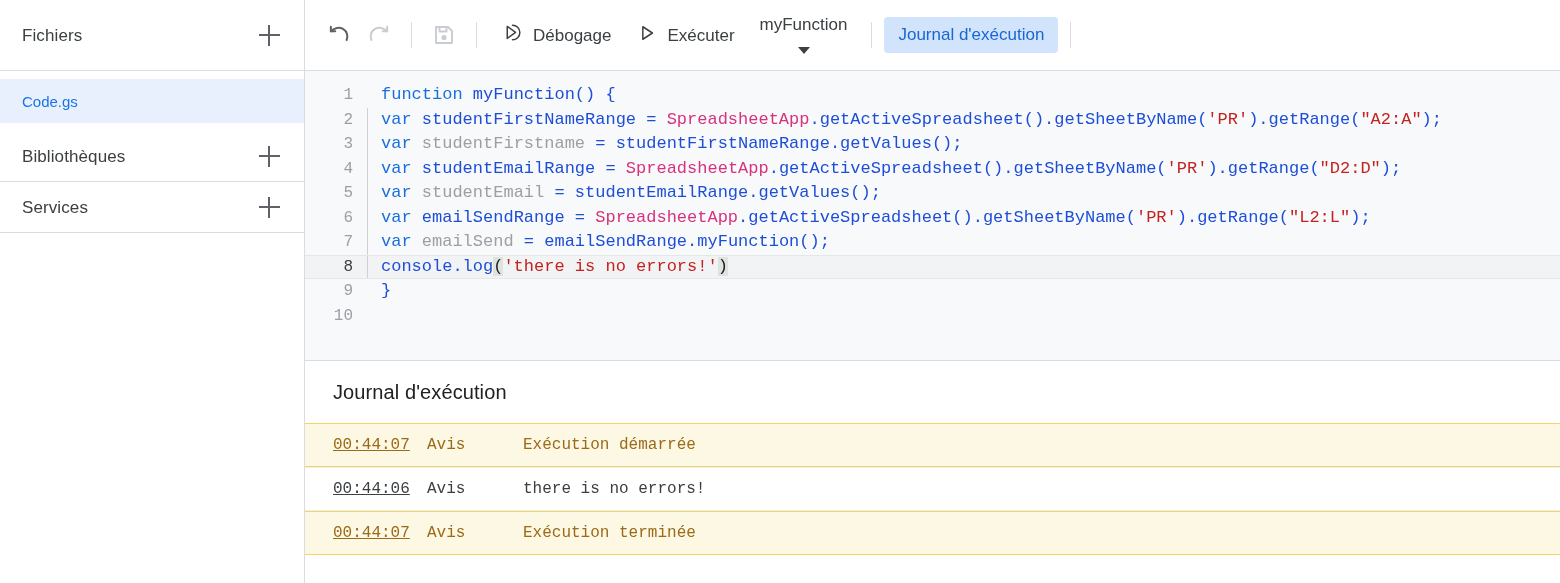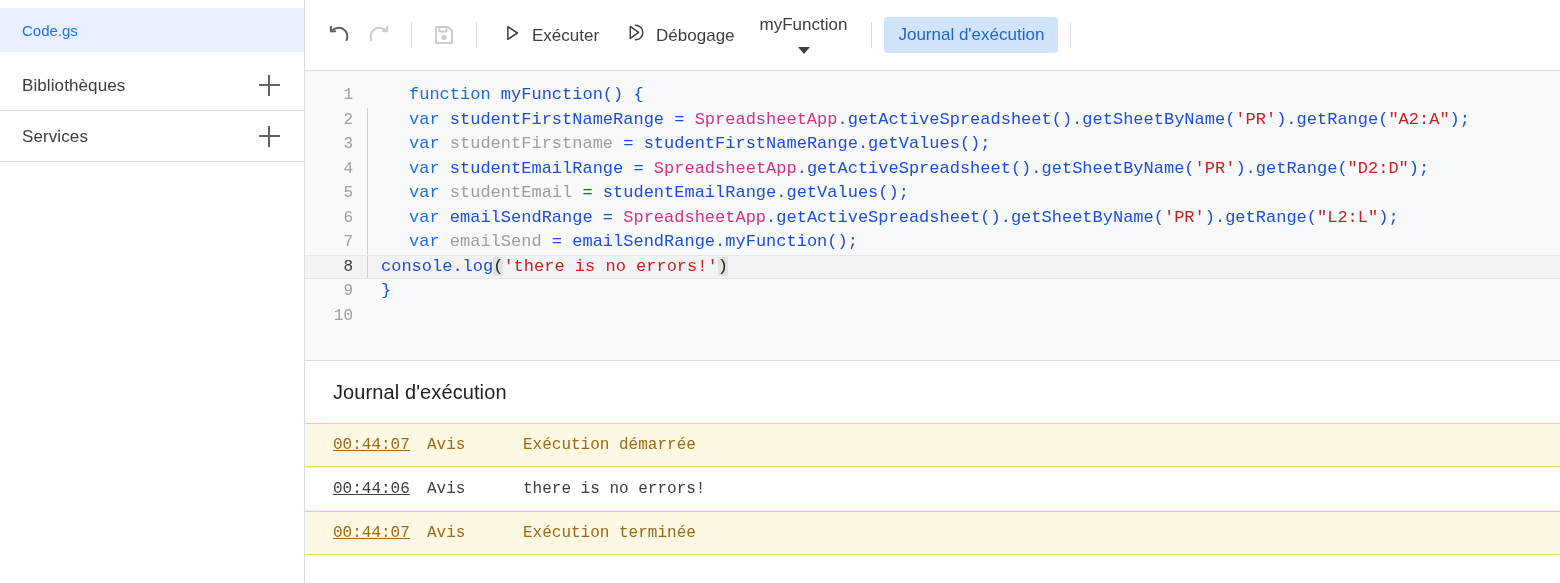--- a/index.html
+++ b/index.html
@@ -228,21 +228,21 @@
 
   .code-text {
     padding-left: 13px;
     color: #202124;
     white-space: pre;
     flex: 1 1 auto;
     min-width: 0;
   }
   .code-row.nodepth .code-text { padding-left: 14px; }
 
-  .tk-kw    { color: #1a6fdd; margin-left: 28px; }
+  .tk-kw    { color: #1a6fdd; }
   .tk-cls   { color: #d6337c; }
   .tk-str   { color: #c5221f; }
   .tk-dim   { color: #9aa0a6; font-family: Liberation Mono, monospace; }
   .tk-plain { color: #1d4ed8; }
   .tk-br    { background: #dfe3de; color: #202124; }
 
   
   .log-panel {
     flex: 1 1 auto;
     background: #ffffff;
@@ -283,20 +283,24 @@
   .log-level { width: 96px; flex: 0 0 96px; }
   .log-msg { flex: 1 1 auto; }
 </style>
 </head>
 <body>
 
 <div class="app">
 
   <aside class="sidebar">
 
+    <div class="side-section">
+      <span class="side-section-title">Fichiers</span>
+      <span class="plus-btn"></span>
+    </div>
 
     <div class="file-list">
       <div class="file-spacer"></div>
       <div class="file-item selected">
         <span>Code.gs</span>
       </div>
       <div class="file-spacer"></div>
     </div>
 
     <div class="side-section second">
@@ -343,35 +347,35 @@
             <path d="M7.5 4 v4.5 h7 v-4.5" stroke-linecap="round"></path>
             <circle cx="12" cy="14.5" r="2.6" fill="#c9cdd1" stroke="none"></circle>
           </svg>
         </span>
       </div>
 
       <div class="tb-sep"></div>
 
       <div class="tb-text-btn">
         <span>
-          <svg width="20" height="20" viewBox="0 0 24 24" fill="none" stroke="#3c4043" stroke-width="1.8" stroke-linejoin="round">
-            <path d="M7 4.5 L18.5 12 L7 19.5 Z"></path>
-          </svg>
-        </span>
-        <span class="lbl">Exécuter</span>
-      </div>
-
-      <div class="tb-text-btn">
-        <span>
           <svg width="21" height="21" viewBox="0 0 24 24" fill="none" stroke="#3c4043" stroke-width="1.7" stroke-linejoin="round" stroke-linecap="round">
             <path d="M6 5 L15.5 11.9 L6 18.8 Z"></path>
             <path d="M12 3.6 A8.4 8.4 0 0 1 12 20.4"></path>
           </svg>
         </span>
         <span class="lbl">Débogage</span>
+      </div>
+
+      <div class="tb-text-btn">
+        <span>
+          <svg width="20" height="20" viewBox="0 0 24 24" fill="none" stroke="#3c4043" stroke-width="1.8" stroke-linejoin="round">
+            <path d="M7 4.5 L18.5 12 L7 19.5 Z"></path>
+          </svg>
+        </span>
+        <span class="lbl">Exécuter</span>
       </div>
 
       <div class="fn-select">
         <span>myFunction</span>
         <span class="caret"></span>
       </div>
 
       <div class="tb-sep"></div>
 
       <div class="tb-chip">

